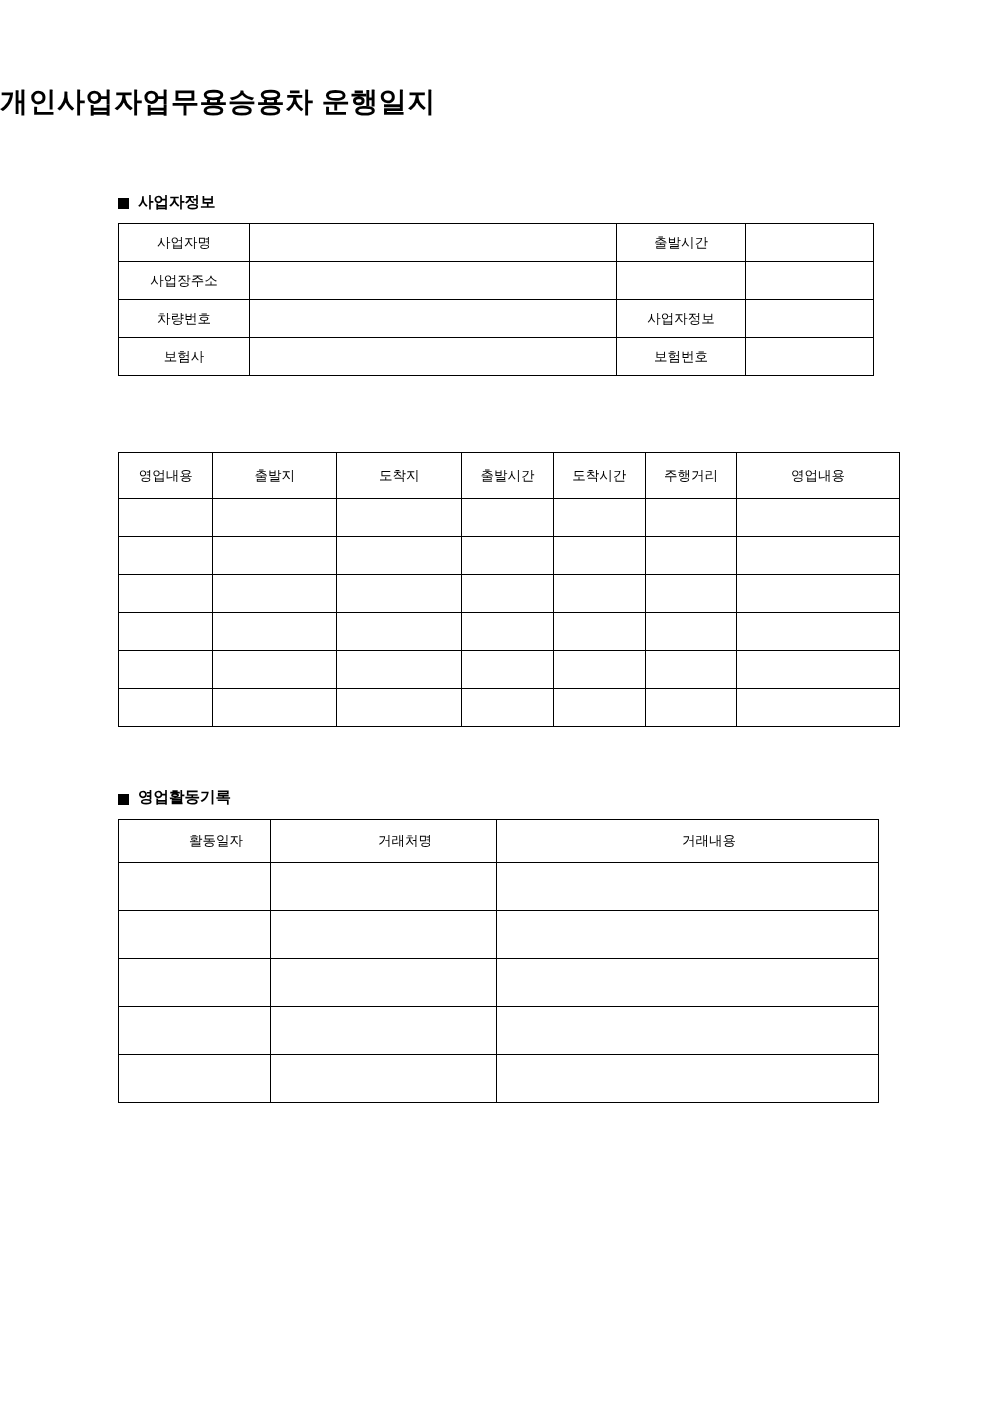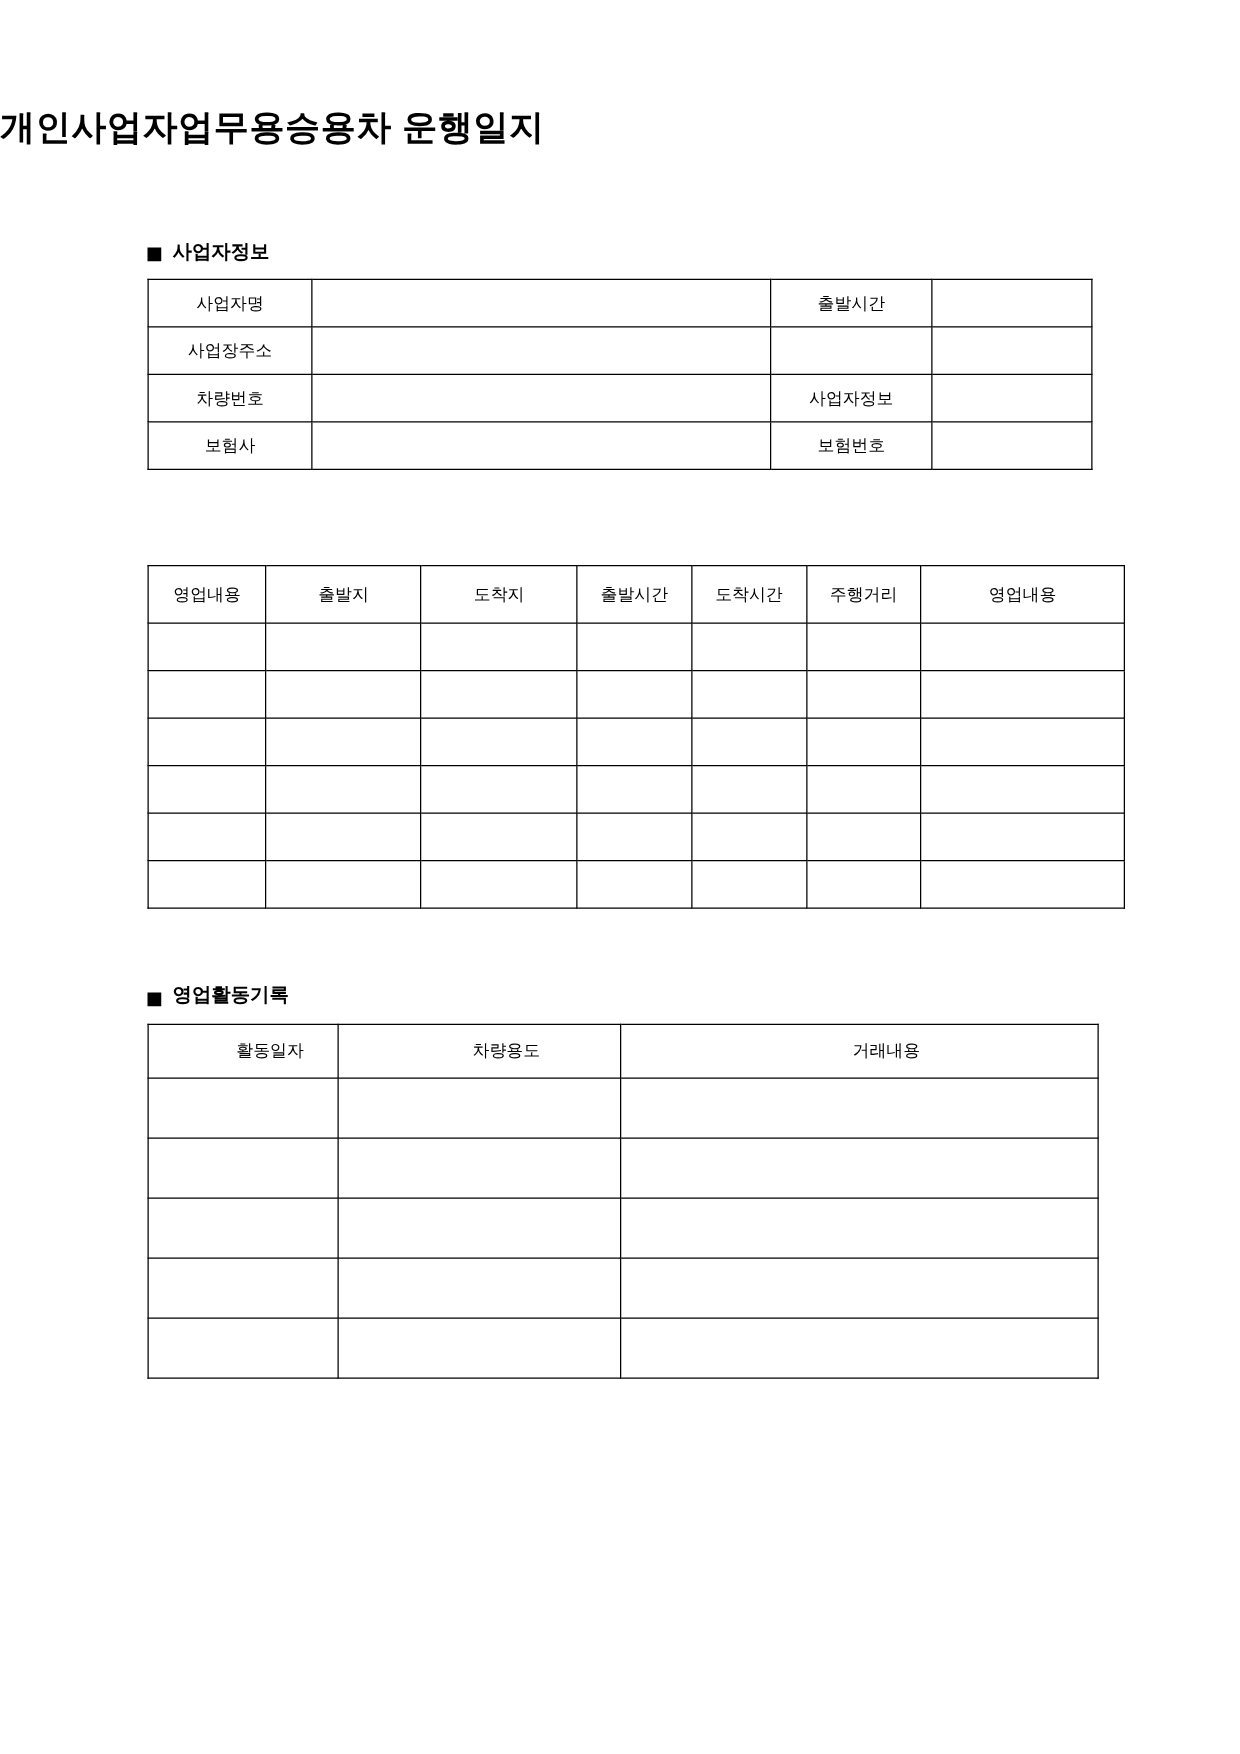--- a/index.html
+++ b/index.html
@@ -250,21 +250,21 @@
 
   <table class="form-table" id="table-act">
     <colgroup>
       <col class="a1">
         <col class="a2">
         <col class="a3">
     </colgroup>
     <thead>
       <tr>
         <th class="hdr">활동일자</th>
-        <th class="hdr">차량용도</th>
+        <th class="hdr">거래처명</th>
         <th class="hdr">거래내용</th>
       </tr>
     </thead>
     <tbody>
       <tr>
         <td></td>
         <td></td>
         <td></td>
       </tr>
       <tr>

